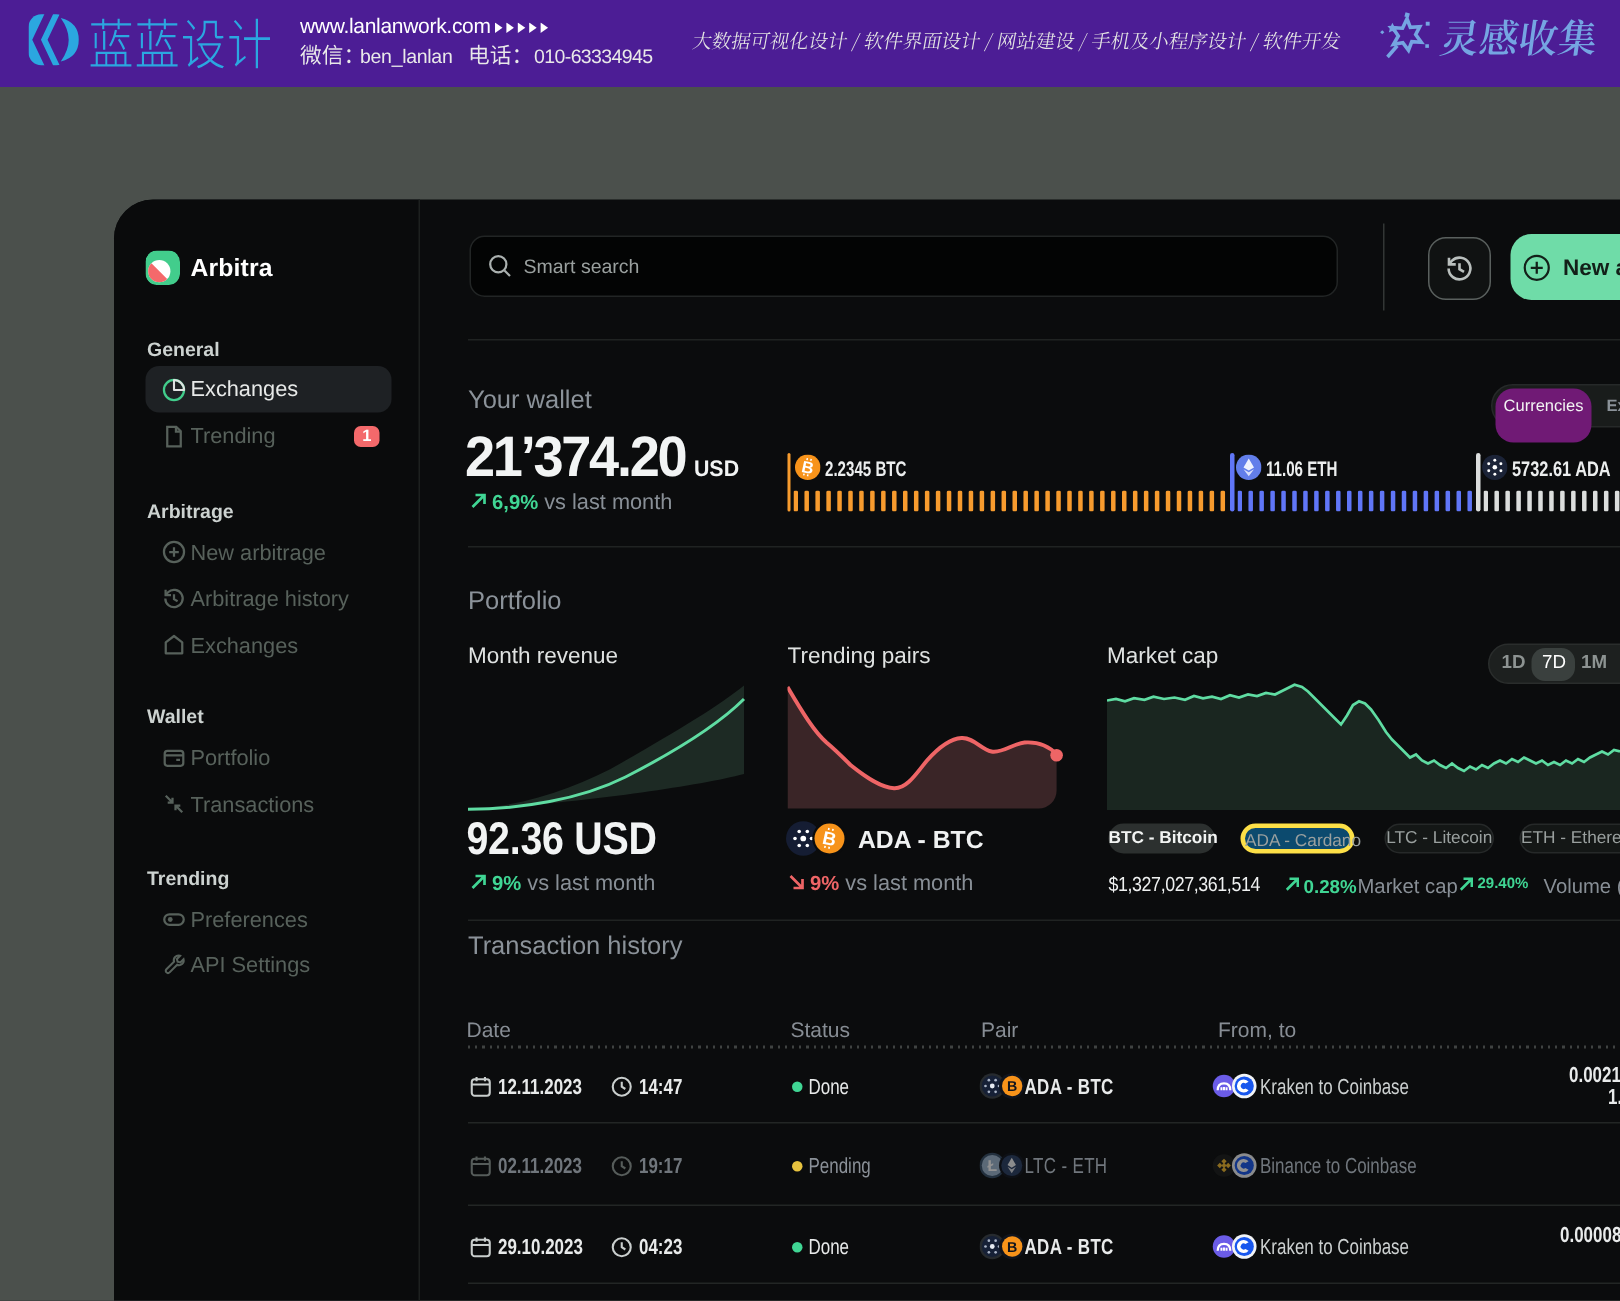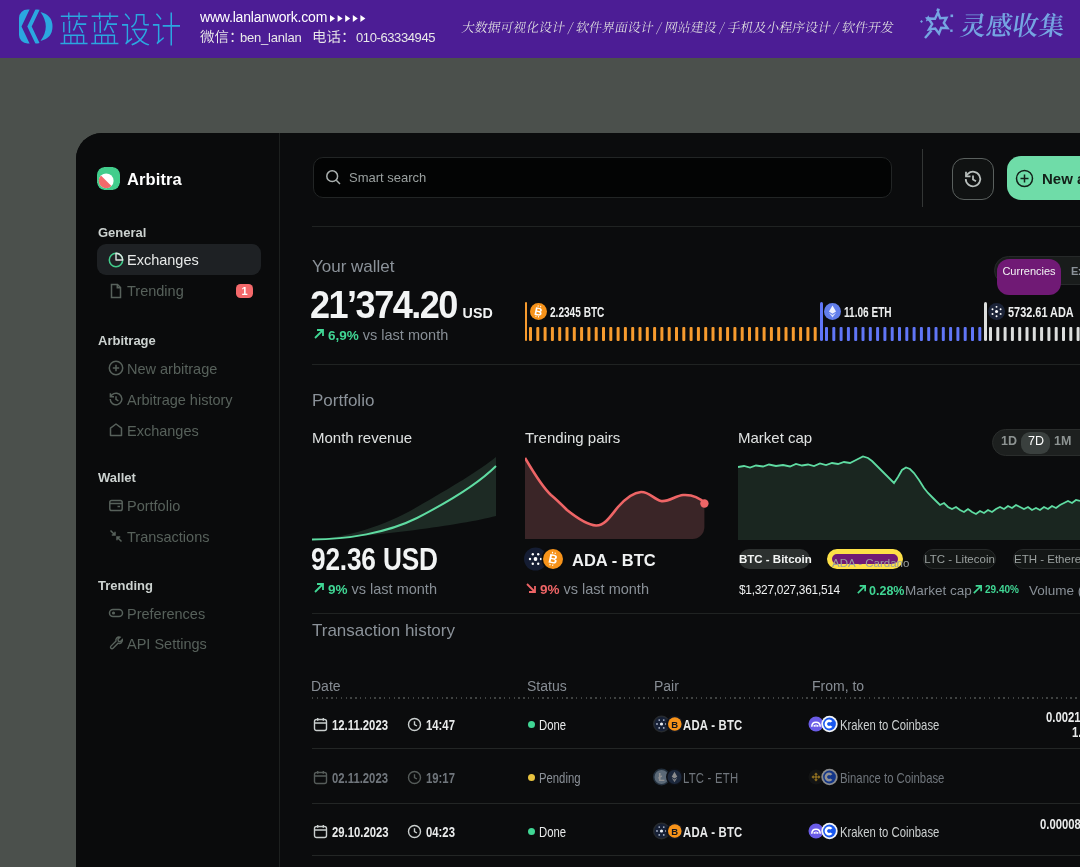--- a/index.html
+++ b/index.html
@@ -323,21 +323,21 @@
           <text x="29" y="16.3" text-anchor="middle" font-family="Liberation Sans" font-size="12.5" font-weight="bold" fill="#fff">B</text>
           <path d="M27.2 5.2 V6.6 M30 5.2 V6.6 M27.2 17.4 V18.8 M30 17.4 V18.8" stroke="#fff" stroke-width="1.1"></path>
         </g>
 </svg>
 <div class="abs" style="left:496px;top:418px;font-size:16.5px;font-weight:bold;color:#f0f2f2">ADA - BTC</div>
 <svg class="abs" style="left:449px;top:449px" width="12" height="12" viewBox="0 0 12 12" fill="none" stroke="#ee6566" stroke-width="1.8">
         <path d="M2 2 L10 10 M10 4 V10 H4"></path>
       </svg>
 <div class="abs" style="left:464px;top:448px;font-size:13.5px;font-weight:bold;color:#ee6566">9%<span style="color:#888f96;font-weight:normal;font-size:14.5px"> vs last month</span></div>
 <div class="abs" style="left:663px;top:416px;width:71px;height:20px;background:#2c302f;border-radius:10px;color:#f2f4f3;font-size:11.5px;font-weight:bold;text-align:center;line-height:20px;white-space:nowrap">BTC - Bitcoin</div>
-<div class="abs" style="left:751px;top:416px;width:76px;height:20px;background:#701a75;border:5px solid #fde047;border-radius:10px;color:#9aa09f;font-size:11.5px;text-align:center;line-height:18px;white-space:nowrap">ADA - Cardano</div>
+<div class="abs" style="left:751px;top:416px;width:76px;height:20px;background:#0c4a6e;border:3px solid #fde047;border-radius:10px;color:#9aa09f;font-size:11.5px;text-align:center;line-height:18px;white-space:nowrap">ADA - Cardano</div>
 <div class="abs" style="left:847px;top:416px;width:73px;height:20px;background:#141716;border:1px solid #262929;border-radius:10px;color:#9aa09f;font-size:11.5px;text-align:center;line-height:18px;white-space:nowrap">LTC - Litecoin</div>
 <div class="abs" style="left:937px;top:416px;width:78px;height:20px;background:#141716;border:1px solid #262929;border-radius:10px;color:#9aa09f;font-size:11.5px;text-align:center;line-height:18px;white-space:nowrap">ETH - Ethereum</div>
 <div class="abs" style="left:663px;top:449px;font-size:13.5px;color:#eff1f1;letter-spacing:-.3px;white-space:nowrap;transform:scaleX(.88);transform-origin:0 0">$1,327,027,361,514</div>
 <svg class="abs" style="left:780px;top:451px" width="11" height="11" viewBox="0 0 12 12" fill="none" stroke="#40d694" stroke-width="1.8">
         <path d="M2 10 L10 2 M4 2 H10 V8"></path>
       </svg>
 <div class="abs" style="left:793px;top:450.5px;font-size:12.5px;font-weight:bold;color:#40d694;white-space:nowrap">0.28%</div>
 <div class="abs" style="left:829px;top:450px;font-size:13.5px;color:#888f96;white-space:nowrap">Market cap</div>
 <svg class="abs" style="left:896px;top:451px" width="11" height="11" viewBox="0 0 12 12" fill="none" stroke="#40d694" stroke-width="1.8">
         <path d="M2 10 L10 2 M4 2 H10 V8"></path>

